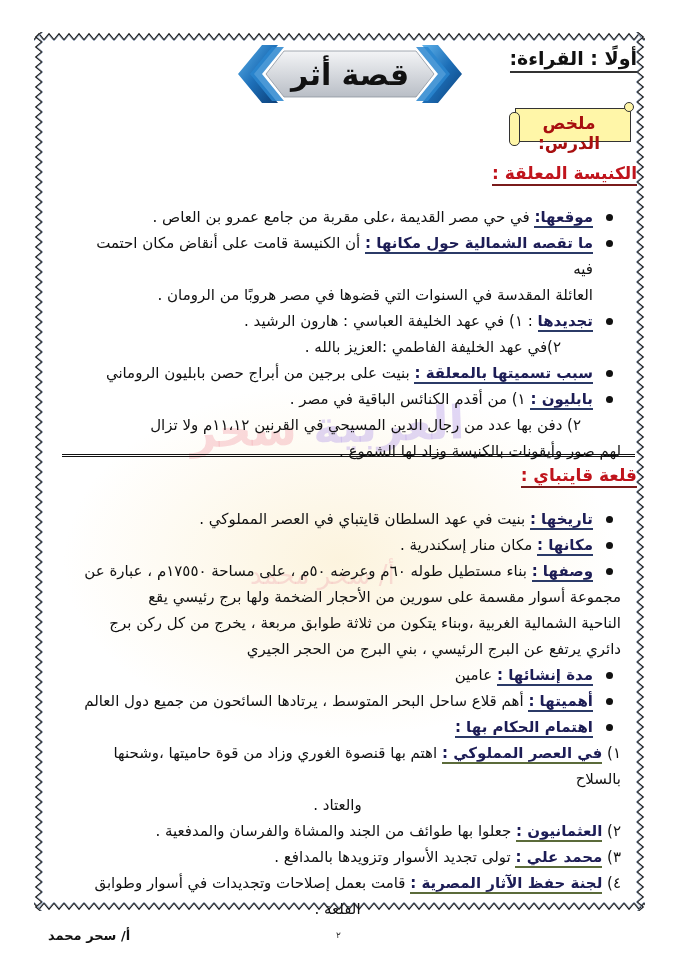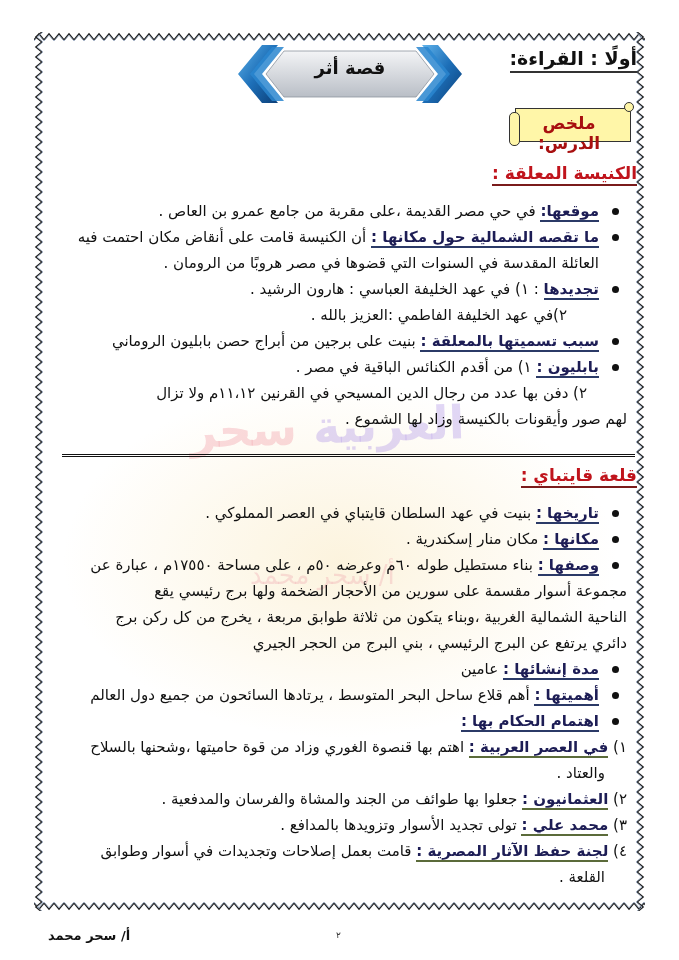--- a/index.html
+++ b/index.html
@@ -44,21 +44,21 @@
     position: absolute; right: 0; top: 6px; font-size: 19px; font-weight: bold;
     border-bottom: 2px solid #333; line-height: 24px; padding-bottom: 1px;
   }
 
   .banner {
     position: absolute; left: 180px; top: 5px; width: 236px; height: 58px;
   }
   .banner svg { position: absolute; left: 0; top: 0; }
   .banner-label {
     position: absolute; left: 0; right: 0; top: 12px; text-align: center;
-    font-size: 18px; font-weight: bold; color: #111;
+    font-size: 30px; font-weight: bold; color: #111;
   }
 
   .scroll {
     position: absolute; right: 6px; top: 62px; width: 122px; height: 44px;
   }
   .scroll-body {
     position: absolute; left: 6px; right: 0; top: 6px; bottom: 4px;
     background: #fff6a8; border: 1.5px solid #333; box-sizing: border-box;
   }
   .scroll-curl-r {
@@ -72,38 +72,38 @@
   .scroll-label {
     position: absolute; left: 10px; right: 12px; top: 11px; text-align: center;
     font-size: 17px; font-weight: bold; color: #a80f0f;
   }
 
   .section-heading {
     position: absolute; right: 0; font-size: 17px; font-weight: bold; color: #c0141c;
     border-bottom: 2px solid #7a1b1b; line-height: 22px; text-align: center;
   }
 
-  .bullet-list { position: absolute; right: 0; left: 8px; margin: 10px; padding: 0; list-style: none; }
+  .bullet-list { position: absolute; right: 0; left: 8px; margin: 16px; padding: 0; list-style: none; }
   .bullet-item {
     position: relative; padding-right: 28px; font-size: 15px; line-height: 26px;
   }
   .bullet-item::before {
     content: ""; position: absolute; right: 8px; top: 10px; width: 7px; height: 7px;
     border-radius: 50%; background: #111;
   }
   .kw {
     font-weight: bold; color: #1d1d55;
     border-bottom: 2px solid #2b3a67; padding-bottom: 0;
   }
   .kw-green { font-weight: bold; color: #1d1d55; border-bottom: 2px solid #5b6b3a; }
   .sub-line { padding-right: 28px; font-size: 15px; line-height: 26px; }
   .sub-line.indent { padding-right: 60px; }
   .cont-line { font-size: 15px; line-height: 26px; padding-right: 0; }
   .num-item { font-size: 15px; line-height: 26px; padding-right: 0; }
-  .num-cont { font-size: 15px; line-height: 26px; padding-right: 22px; }
+  .num-cont { font-size: 15px; line-height: 26px; padding-right: 22px; text-align: center; }
 
   .divider {
     position: absolute; left: 10px; right: 2px; height: 0;
     border-top: 3px double #111;
   }
 
   .footer-author {
     position: absolute; left: 48px; top: 928px; font-size: 13px; font-weight: bold;
     direction: rtl;
   }
@@ -252,21 +252,21 @@
     </li>
     <li class="bullet-item">
       <span class="kw">أهميتها :</span><span> أهم قلاع ساحل البحر المتوسط ، يرتادها السائحون من جميع دول العالم</span>
     </li>
     <li class="bullet-item">
       <span class="kw">اهتمام الحكام بها :</span><span></span>
     </li>
 
     <li class="num-item">
       <span>١)</span>
-      <span class="kw-green">في العصر العربية :</span><span> اهتم بها قنصوة الغوري وزاد من قوة حاميتها ،وشحنها بالسلاح</span>
+      <span class="kw-green">في العصر المملوكي :</span><span> اهتم بها قنصوة الغوري وزاد من قوة حاميتها ،وشحنها بالسلاح</span>
     </li>
     <li class="num-cont">والعتاد .</li>
     <li class="num-item">
       <span>٢)</span>
       <span class="kw-green">العثمانيون :</span><span> جعلوا بها طوائف من الجند والمشاة والفرسان والمدفعية .</span>
     </li>
     <li class="num-item">
       <span>٣)</span>
       <span class="kw-green">محمد علي :</span><span> تولى تجديد الأسوار وتزويدها بالمدافع .</span>
     </li>

